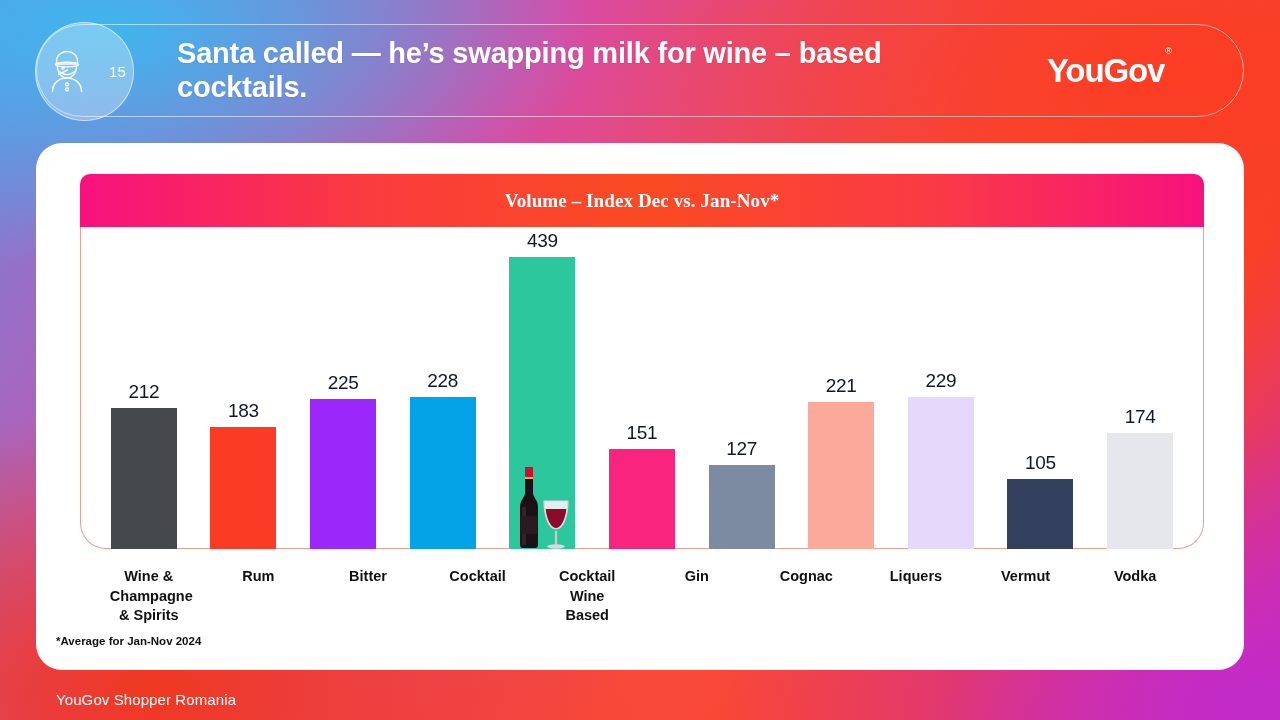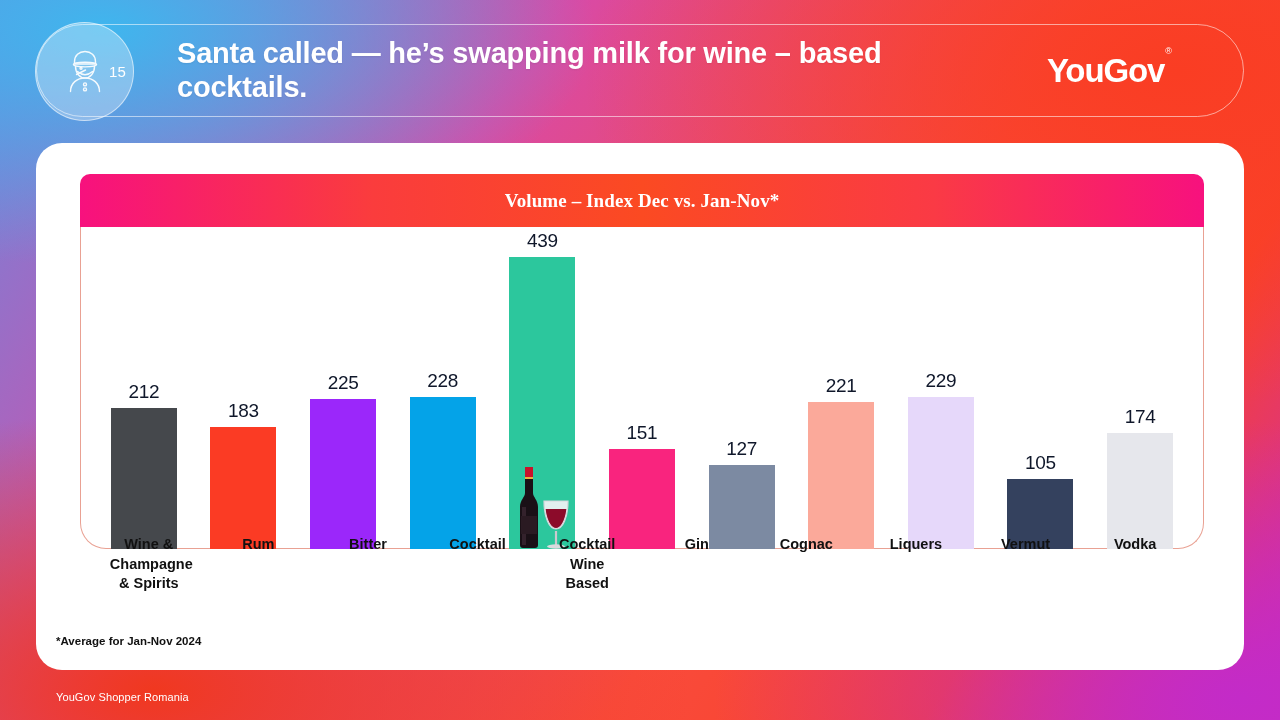--- a/index.html
+++ b/index.html
@@ -20,21 +20,21 @@
     position:absolute; left:36px; top:24px; width:1208px; height:93px;
     border:1.5px solid rgba(255,255,255,.55);
     border-radius:47px;
     display:flex; align-items:center;
   }
   .santa-badge {
     position:absolute; left:-2px; top:-3px; width:99px; height:99px;
     border-radius:50%;
     background:rgba(255,255,255,.30);
     border:1.5px solid rgba(255,255,255,.55);
-    display:flex; align-items:center; justify-content:center;
+    display:flex; align-items:center; 
   }
   .santa-badge svg { display:block; }
   .badge-num {
     position:absolute; right:7px; top:40px;
     color:#fff; font-size:15px; font-weight:400; letter-spacing:.2px;
   }
   .headline {
     margin-left:140px; color:#fff; font-weight:bold;
     font-size:29px; line-height:1.17; letter-spacing:-.2px;
     text-shadow:0 1px 2px rgba(0,0,0,.07);
@@ -85,36 +85,36 @@
     letter-spacing:-.3px;
   }
   .bar-rect { width:66px; position:relative; overflow:hidden; }
   .bottle-art {
     position:absolute; bottom:0; left:50%; transform:translateX(-50%);
     width:62px; height:88px;
   }
 
   
   .xlabels {
-    position:absolute; left:44px; top:392px; width:1124px;
+    position:absolute; left:44px; top:424px; width:1124px;
     display:flex; justify-content:space-around; padding:0 14px;
   }
   .xlabel {
     width:78px; text-align:center;
     font-size:14.5px; font-weight:bold; color:#111; line-height:1.35;
   }
 
   .footnote {
     position:absolute; left:20px; top:492px;
     font-size:11.5px; color:#111; font-weight:700;
   }
 
   .footer-credit {
     position:absolute; left:56px; top:691px;
-    color:#fff; font-size:11px; letter-spacing:.1px;
+    color:#fff; font-size:15px; letter-spacing:.1px;
   }
 </style>
 </head>
 <body>
 
 <div class="header-pill">
   <div class="santa-badge">
     <svg width="62" height="62" viewBox="0 0 62 62">
       <g fill="none" stroke="#ffffff" stroke-width="1.4" stroke-linecap="round" stroke-linejoin="round" opacity="0.92">
         <path d="M20.5 20.5c0-6 4.6-10 10.5-10s10.5 4 10.5 10v2.5h-21z"></path>

